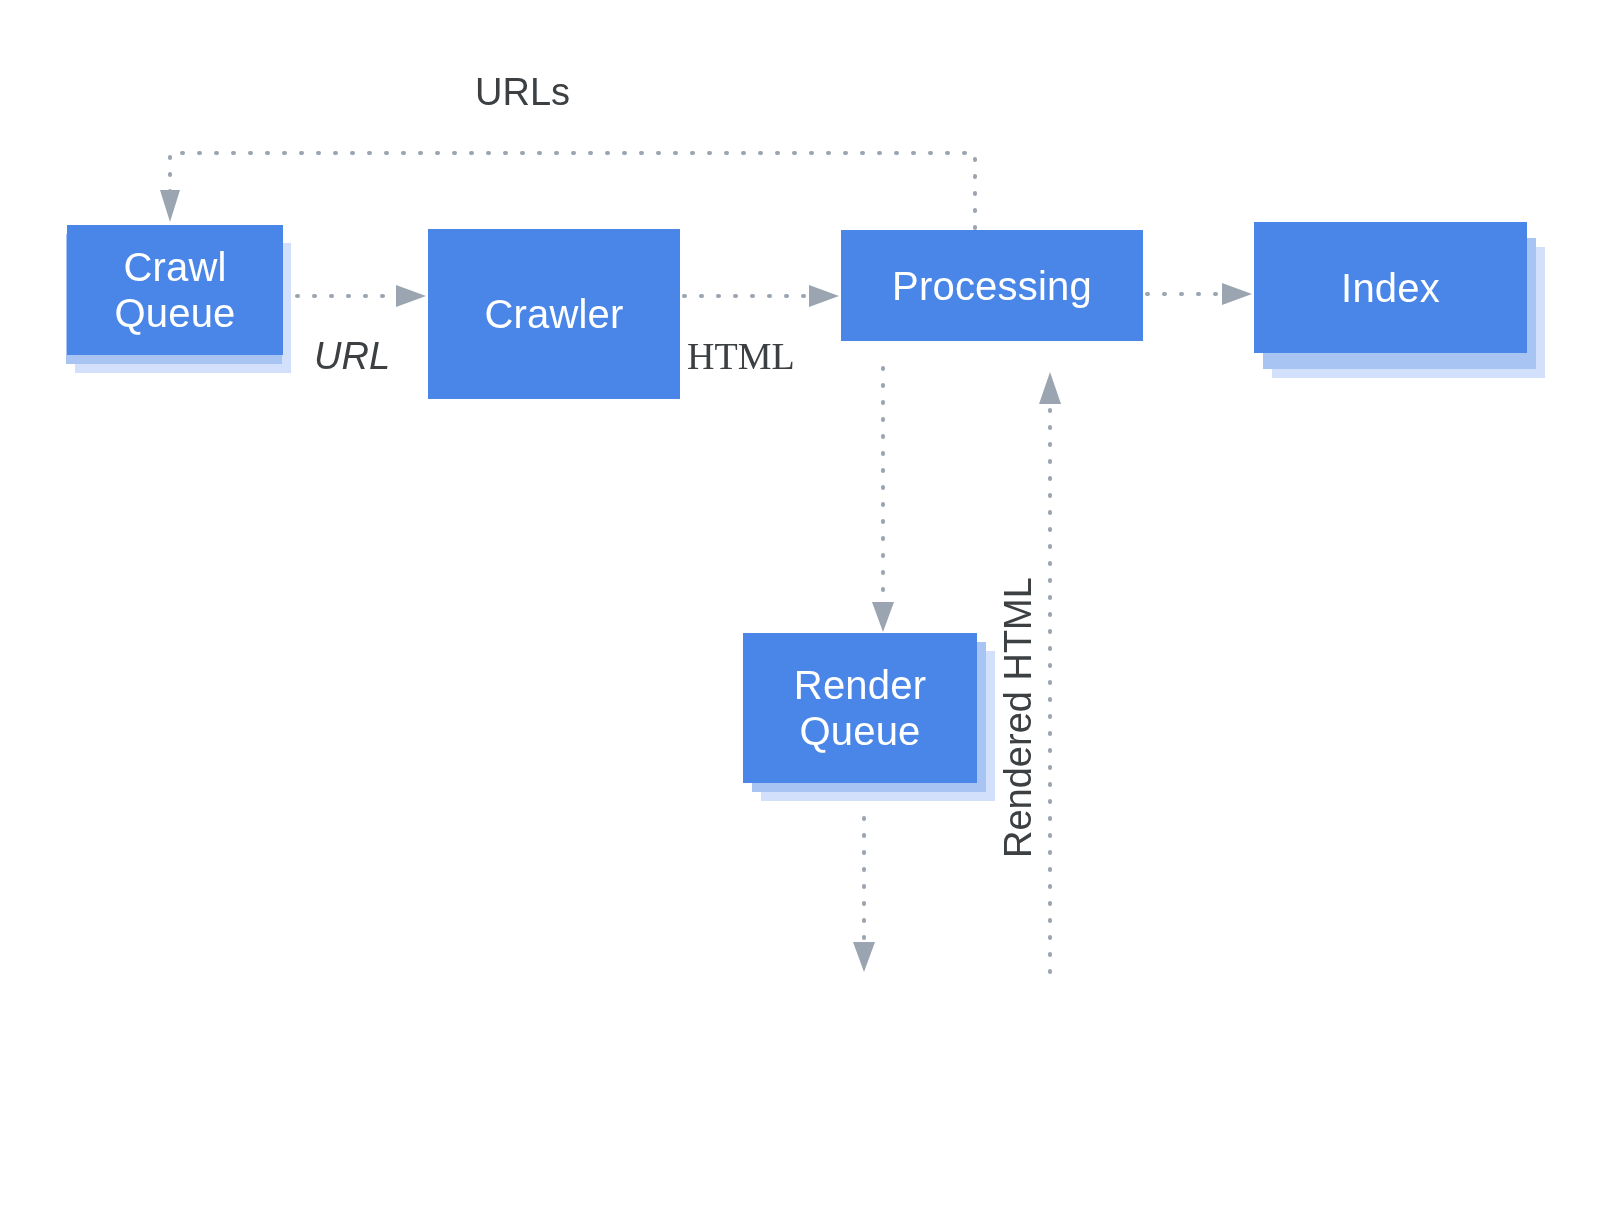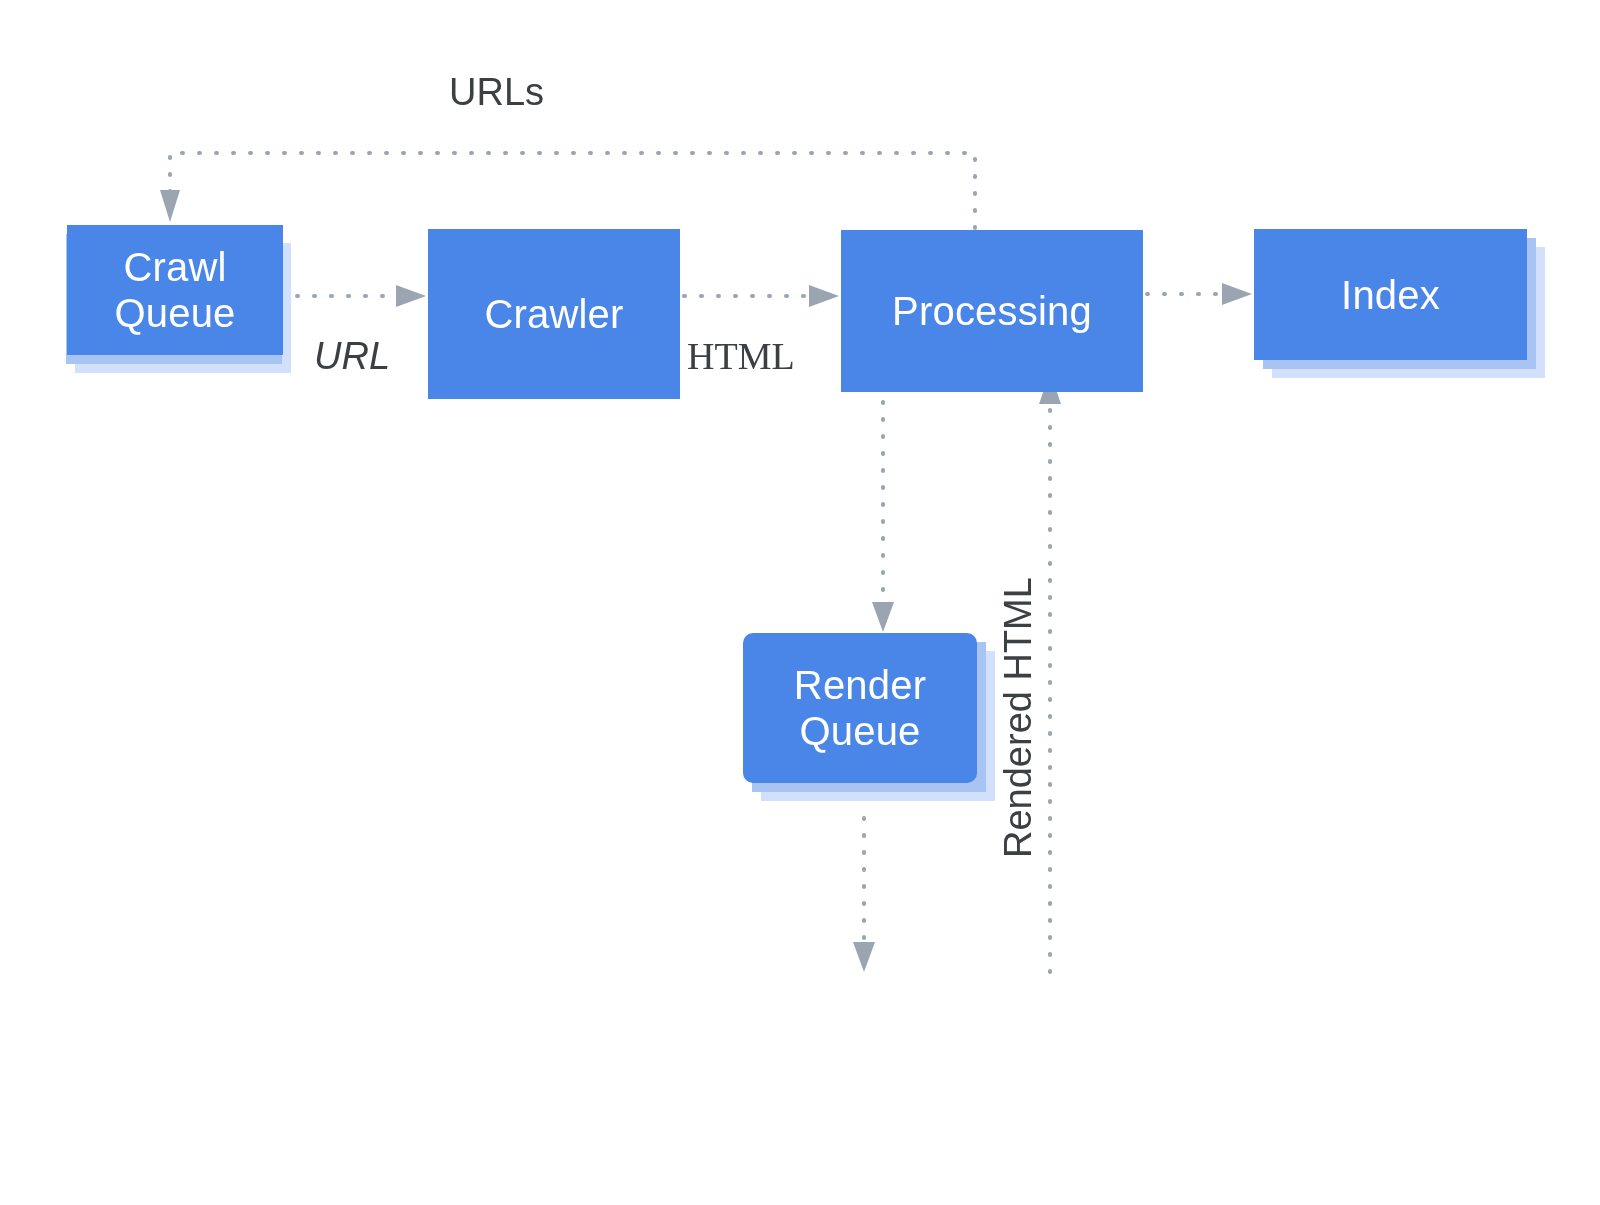--- a/index.html
+++ b/index.html
@@ -133,39 +133,39 @@
   <div class="stack-layer stack-mid" style="left:66px; top:234px; width:216px; height:130px;"></div>
   <div class="node" style="left:67px; top:225px; width:216px; height:130px;">
     <span class="node-label">Crawl
 Queue</span>
   </div>
 
   <div class="node" style="left:428px; top:229px; width:252px; height:170px;">
     <span class="node-label">Crawler</span>
   </div>
 
-  <div class="node" style="left:841px; top:230px; width:302px; height:162px;">
+  <div class="node" style="left:841px; top:230px; width:302px; height:111px;">
     <span class="node-label">Processing</span>
   </div>
 
   <div class="stack-layer stack-back" style="left:1272px; top:247px; width:273px; height:131px;"></div>
   <div class="stack-layer stack-mid" style="left:1263px; top:238px; width:273px; height:131px;"></div>
-  <div class="node" style="left:1254px; top:229px; width:273px; height:131px;">
+  <div class="node" style="left:1254px; top:222px; width:273px; height:131px;">
     <span class="node-label">Index</span>
   </div>
 
   <div class="stack-layer stack-back" style="left:761px; top:651px; width:234px; height:150px;"></div>
   <div class="stack-layer stack-mid" style="left:752px; top:642px; width:234px; height:150px;"></div>
-  <div class="node" style="left:743px; top:633px; width:234px; height:150px;border-radius:10px;">
+  <div class="node" style="left:743px; top:633px; width:234px; height:150px;">
     <span class="node-label">Render
 Queue</span>
   </div>
 
 
-  <div class="flow-label" style="left:449px; top:72px;">URLs</div>
+  <div class="flow-label" style="left:475px; top:72px;">URLs</div>
 
   <div class="flow-label" style="left:314px; top:336px;font-style:italic;">URL</div>
 
   <div class="flow-label" style="left:687px; top:336px;font-family:Liberation Serif, serif;">HTML</div>
 
   <div class="flow-label vertical" style="left:998px; top:858px;">Rendered HTML</div>
 
 </div>
 
 </body></html>

